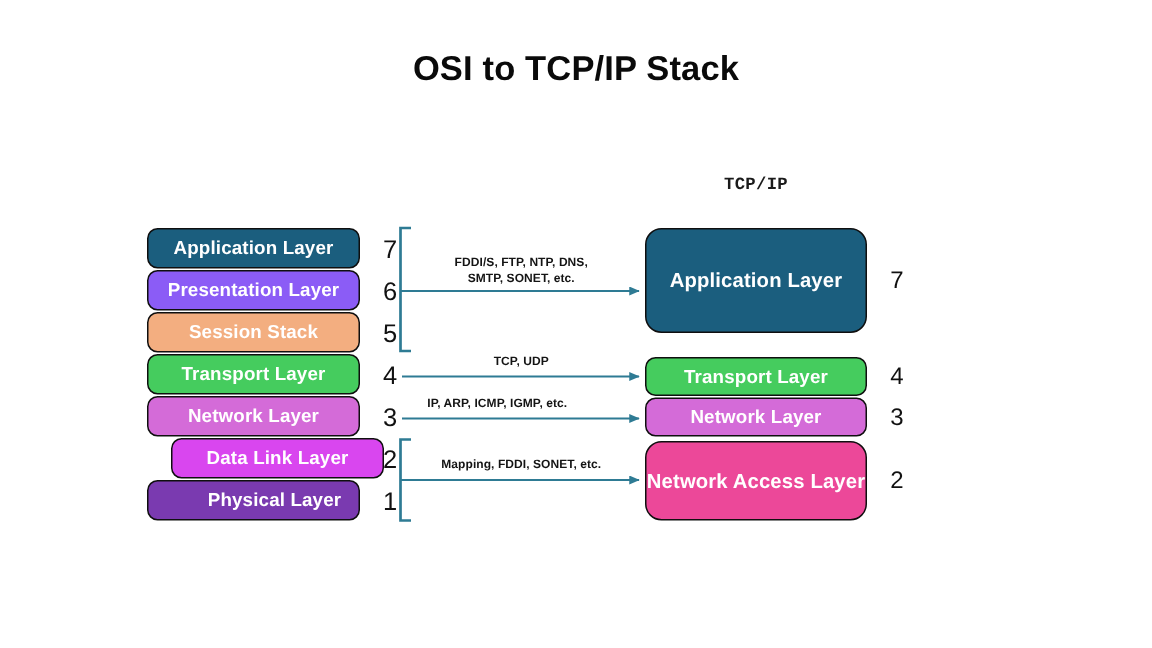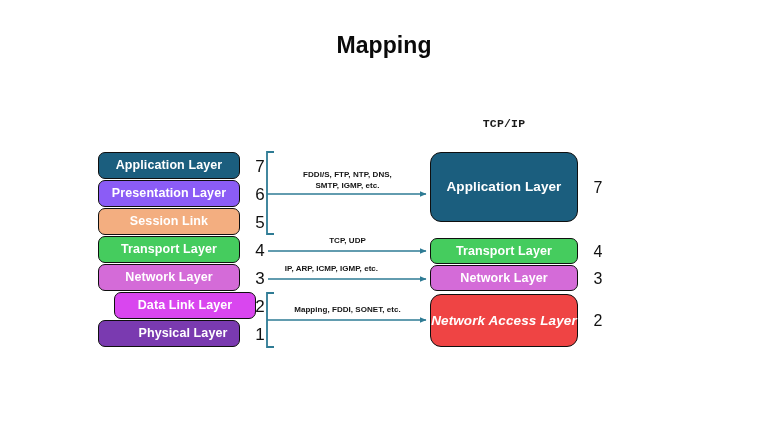--- a/index.html
+++ b/index.html
@@ -90,34 +90,34 @@
     color: #141414;
     text-align: center;
     line-height: 1.35;
     letter-spacing: 0.05px;
   }
 </style>
 </head>
 <body>
 
 <div id="title">
-  <span class="tline">Mapping</span>
+  <span class="tline">OSI to TCP/IP Stack</span>
 </div>
 
 <div class="col-header" id="osi-header">OSI</div>
 <div class="col-header" id="tcpip-header">TCP/IP</div>
 
 <div class="layer-box" style="left: 98px; top: 152px; width: 142px; height: 27px; background: rgb(27, 94, 126);">
   <span>Application Layer</span>
 </div>
 <div class="layer-box" style="left: 98px; top: 180px; width: 142px; height: 27px; background: #8b5cf6;">
   <span>Presentation Layer</span>
 </div>
 <div class="layer-box" style="left: 98px; top: 208px; width: 142px; height: 27px; background: rgb(243, 174, 128);">
-  <span>Session Link</span>
+  <span>Session Stack</span>
 </div>
 <div class="layer-box" style="left: 98px; top: 236px; width: 142px; height: 27px; background: rgb(69, 204, 94);">
   <span>Transport Layer</span>
 </div>
 <div class="layer-box" style="left: 98px; top: 264px; width: 142px; height: 27px; background: rgb(212, 107, 216);">
   <span>Network Layer</span>
 </div>
 <div class="layer-box" style="left: 114px; top: 292px; width: 142px; height: 27px; background: #d946ef;">
   <span>Data Link Layer</span>
 </div>
@@ -135,21 +135,21 @@
 
 <div class="layer-box big" style="left: 430px; top: 152px; width: 148px; height: 70px; background: rgb(27, 94, 126);">
   <span>Application Layer</span>
 </div>
 <div class="layer-box" style="left: 430px; top: 238px; width: 148px; height: 26px; background: rgb(69, 204, 94);">
   <span>Transport Layer</span>
 </div>
 <div class="layer-box" style="left: 430px; top: 265px; width: 148px; height: 26px; background: rgb(212, 107, 216);">
   <span>Network Layer</span>
 </div>
-<div class="layer-box big" style="left: 430px; top: 294px; width: 148px; height: 53px; background: #ef4444; font-style: italic;">
+<div class="layer-box big" style="left: 430px; top: 294px; width: 148px; height: 53px; background: #ec4899;">
   <span>Network Access Layer</span>
 </div>
 
 <div class="layer-num tcp" style="left:588px; top:179px;">7</div>
 <div class="layer-num tcp" style="left:588px; top:243px;">4</div>
 <div class="layer-num tcp" style="left:588px; top:270px;">3</div>
 <div class="layer-num tcp" style="left:588px; top:312px;">2</div>
 
 <svg id="connectors" viewBox="0 0 768 432">
   <defs>
@@ -166,21 +166,21 @@
 
   <line x1="268" y1="279" x2="426" y2="279" stroke="#2E7B94" stroke-width="1.3" marker-end="url(#arrowhead)"></line>
 
   <path d="M274,293 L267,293 L267,347 L274,347" fill="none" stroke="#2E7B94" stroke-width="1.8"></path>
 
   <line x1="267" y1="320" x2="426" y2="320" stroke="#2E7B94" stroke-width="1.3" marker-end="url(#arrowhead)"></line>
 </svg>
 
 <div class="proto-label" style="left:280px; top:170px; width:135px;">
   <span>FDDI/S, FTP, NTP, DNS,</span><br>
-  <span>SMTP, IGMP, etc.</span>
+  <span>SMTP, SONET, etc.</span>
 </div>
 <div class="proto-label" style="left:280px; top:236px; width:135px;">
   <span>TCP, UDP</span>
 </div>
 <div class="proto-label" style="left:264px; top:264px; width:135px;">
   <span>IP, ARP, ICMP, IGMP, etc.</span>
 </div>
 <div class="proto-label" style="left:280px; top:305px; width:135px;">
   <span>Mapping, FDDI, SONET, etc.</span>
 </div>

